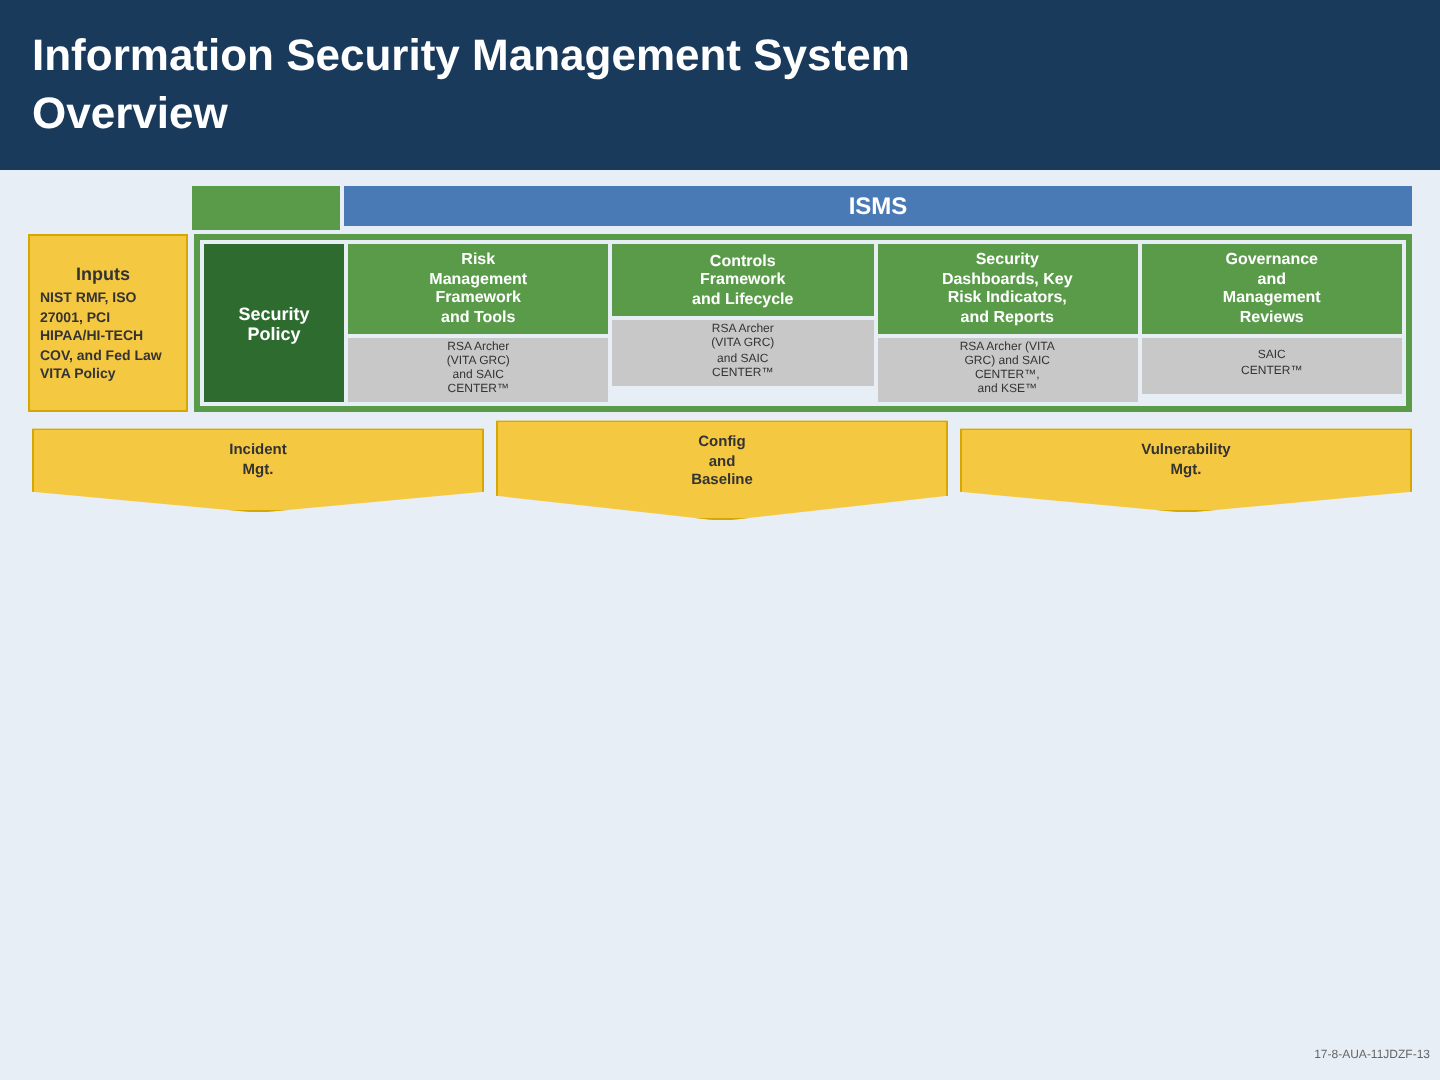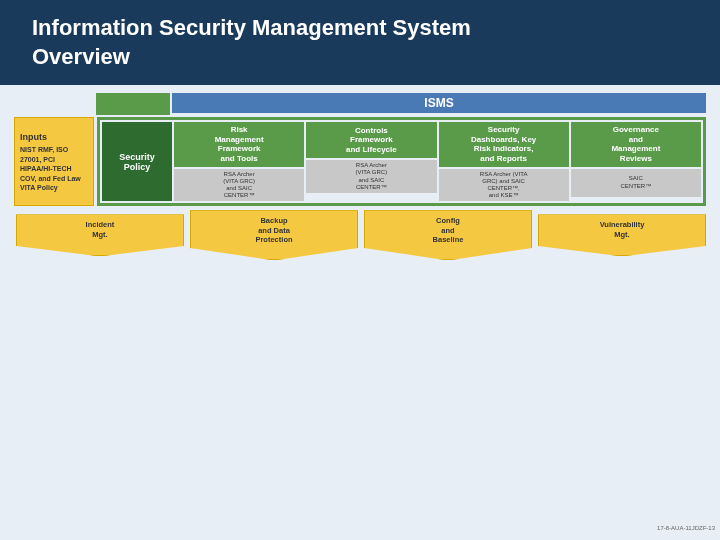--- a/index.html
+++ b/index.html
@@ -8,21 +8,21 @@
       height: 540px;
       background: #ffffff;
       font-family: Arial, sans-serif;
       overflow: hidden;
       position: relative;
     }
 
     
     .header {
       background: #1a3a5c;
-      padding: 14px 32px;
+      padding: 14px 16px;
       color: white;
     }
     .header-title {
       font-size: 22px;
       font-weight: bold;
       color: white;
       line-height: 1.3;
     }
 
     
@@ -73,20 +73,21 @@
       max-width: 80px;
       text-align: left;
       display: flex;
       flex-direction: column;
       justify-content: center;
     }
     .inputs-box .inputs-title {
       font-size: 9px;
       font-weight: bold;
       margin-bottom: 2px;
+      margin-left: 18px;
     }
     .inputs-box .inputs-text {
       font-size: 7px;
       line-height: 1.35;
     }
 
     
     .security-policy-box {
       background: #2e6b2e;
       color: white;
@@ -295,23 +296,20 @@
 
       </div>
     </div>
 
 
     <div class="bottom-row" style="padding-left:2px;">
       <div class="arrow-item">
         <div class="arrow-box">Incident<br>Mgt.</div>
       </div>
       <div class="arrow-item">
-        <div class="arrow-box">Backup<br>and Data<br>Protection</div>
-      </div>
-      <div class="arrow-item">
         <div class="arrow-box">Config<br>and<br>Baseline</div>
       </div>
       <div class="arrow-item">
         <div class="arrow-box">Vulnerability<br>Mgt.</div>
       </div>
     </div>
 
   </div>
 
   <div class="watermark">17-8-AUA-11JDZF-13</div>

